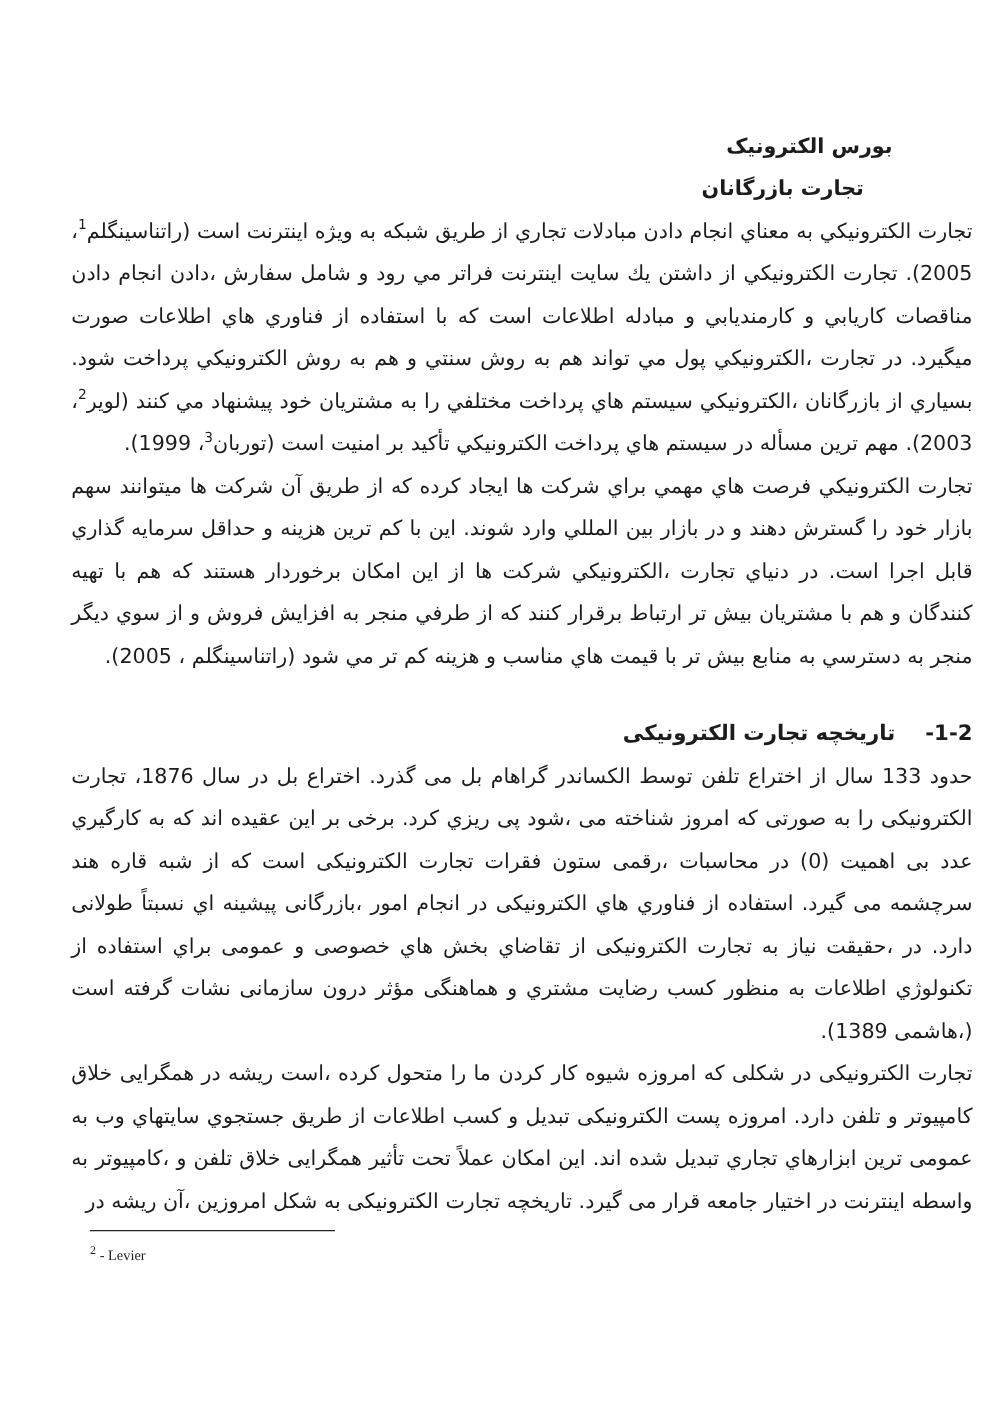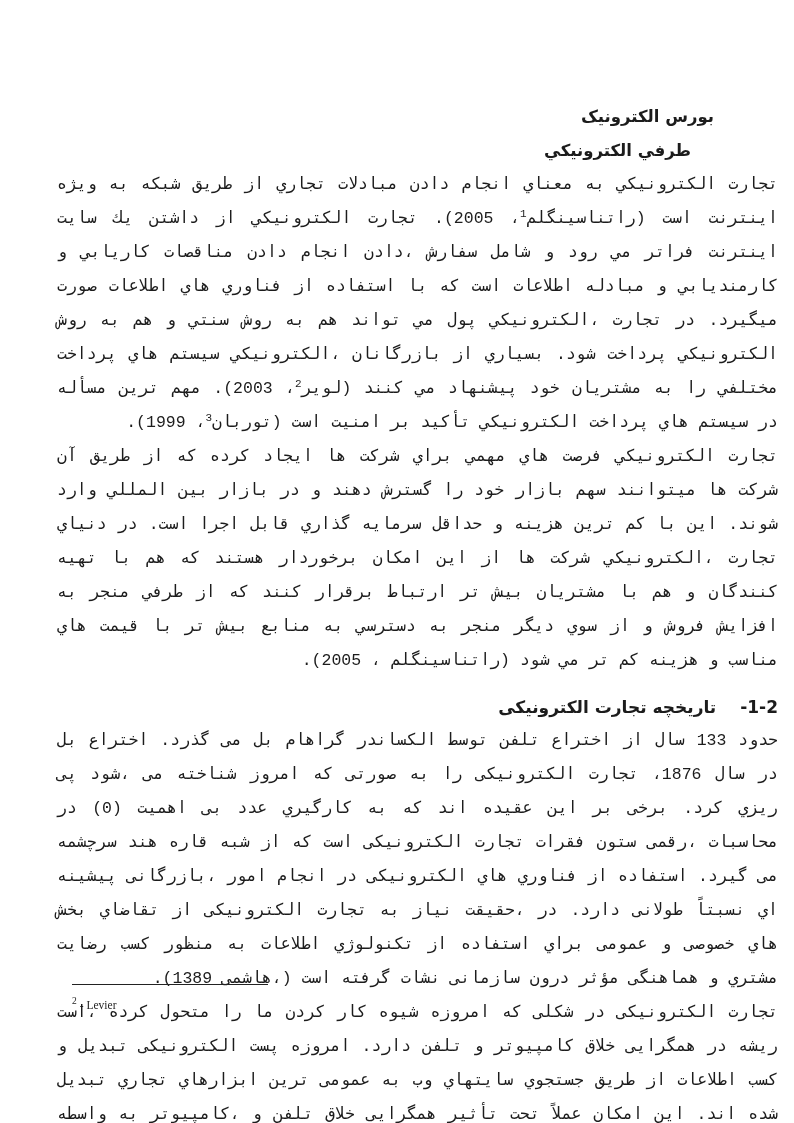--- a/index.html
+++ b/index.html
@@ -28,25 +28,25 @@
     color: #1c1c1c;
     letter-spacing: 0;
   }
   .doc-title {
     font-weight: bold;
     text-align: right;
     font-size: 16.5px;
   }
   .doc-title.t1 { margin-right: 64px; }
   .doc-title.t2 { margin-right: 87px; }
-  .content p { margin: 0; font-family: Liberation Mono, monospace; }
+  .content p { margin: 0; }
   .sec-heading {
     font-weight: bold;
     text-align: right;
-    margin: 12px 0 0 0;
+    margin: 28px 0 0 0;
     font-size: 17px;
   }
   .sec-num {
     direction: ltr;
     unicode-bidi: isolate;
     display: inline-block;
     margin-left: 24px; 
   }
   sup.fn-ref {
     font-size: 11px;
@@ -80,21 +80,21 @@
 </style>
 </head>
 <body>
 
 <div class="page">
 
   <div class="content">
 
     <div class="doc-title t1">بورس الکترونیک</div>
 
-    <div class="doc-title t2">طرفي الکترونيکي</div>
+    <div class="doc-title t2">تجارت بازرگانان</div>
 
     <p><span>تجارت الکترونيکي به معناي انجام دادن مبادلات تجاري از طريق شبکه به ويژه اينترنت است (راتناسينگلم</span><sup class="fn-ref">1</sup><span>، 2005). تجارت الکترونيکي از داشتن يك سايت اينترنت فراتر مي رود و شامل سفارش ،دادن انجام دادن مناقصات کاريابي و کارمنديابي و مبادله اطلاعات است که با استفاده از فناوري هاي اطلاعات صورت ميگيرد. در تجارت ،الکترونيکي پول مي تواند هم به روش سنتي و هم به روش الکترونيکي پرداخت شود. بسياري از بازرگانان ،الکترونيکي سيستم هاي پرداخت مختلفي را به مشتريان خود پيشنهاد مي کنند (لوير</span><sup class="fn-ref">2</sup><span>، 2003). مهم ترين مسأله در سيستم هاي پرداخت الکترونيکي تأکيد بر امنيت است (توربان</span><sup class="fn-ref">3</sup><span>، 1999).</span></p>
 
     <p>تجارت الکترونيکي فرصت هاي مهمي براي شرکت ها ايجاد کرده که از طريق آن شرکت ها ميتوانند سهم بازار خود را گسترش دهند و در بازار بين المللي وارد شوند. اين با کم ترين هزينه و حداقل سرمايه گذاري قابل اجرا است. در دنياي تجارت ،الکترونيکي شرکت ها از اين امکان برخوردار هستند که هم با تهيه کنندگان و هم با مشتريان بيش تر ارتباط برقرار کنند که از طرفي منجر به افزايش فروش و از سوي ديگر منجر به دسترسي به منابع بيش تر با قيمت هاي مناسب و هزينه کم تر مي شود (راتناسينگلم ، 2005).</p>
 
     <div class="sec-heading">
       <span class="sec-num">-1-2</span><span>تاريخچه تجارت الکترونيکی</span>
     </div>
 
     <p>حدود 133 سال از اختراع تلفن توسط الکساندر گراهام بل می گذرد. اختراع بل در سال 1876، تجارت الکترونيکی را به صورتی که امروز شناخته می ،شود پی ريزي کرد. برخی بر اين عقيده اند که به کارگيري عدد بی اهميت (0) در محاسبات ،رقمی ستون فقرات تجارت الکترونيکی است که از شبه قاره هند سرچشمه می گيرد. استفاده از فناوري هاي الکترونيکی در انجام امور ،بازرگانی پيشينه اي نسبتاً طولانی دارد. در ،حقيقت نياز به تجارت الکترونيکی از تقاضاي بخش هاي خصوصی و عمومی براي استفاده از تکنولوژي اطلاعات به منظور کسب رضايت مشتري و هماهنگی مؤثر درون سازمانی نشات گرفته است (،هاشمی 1389).</p>

